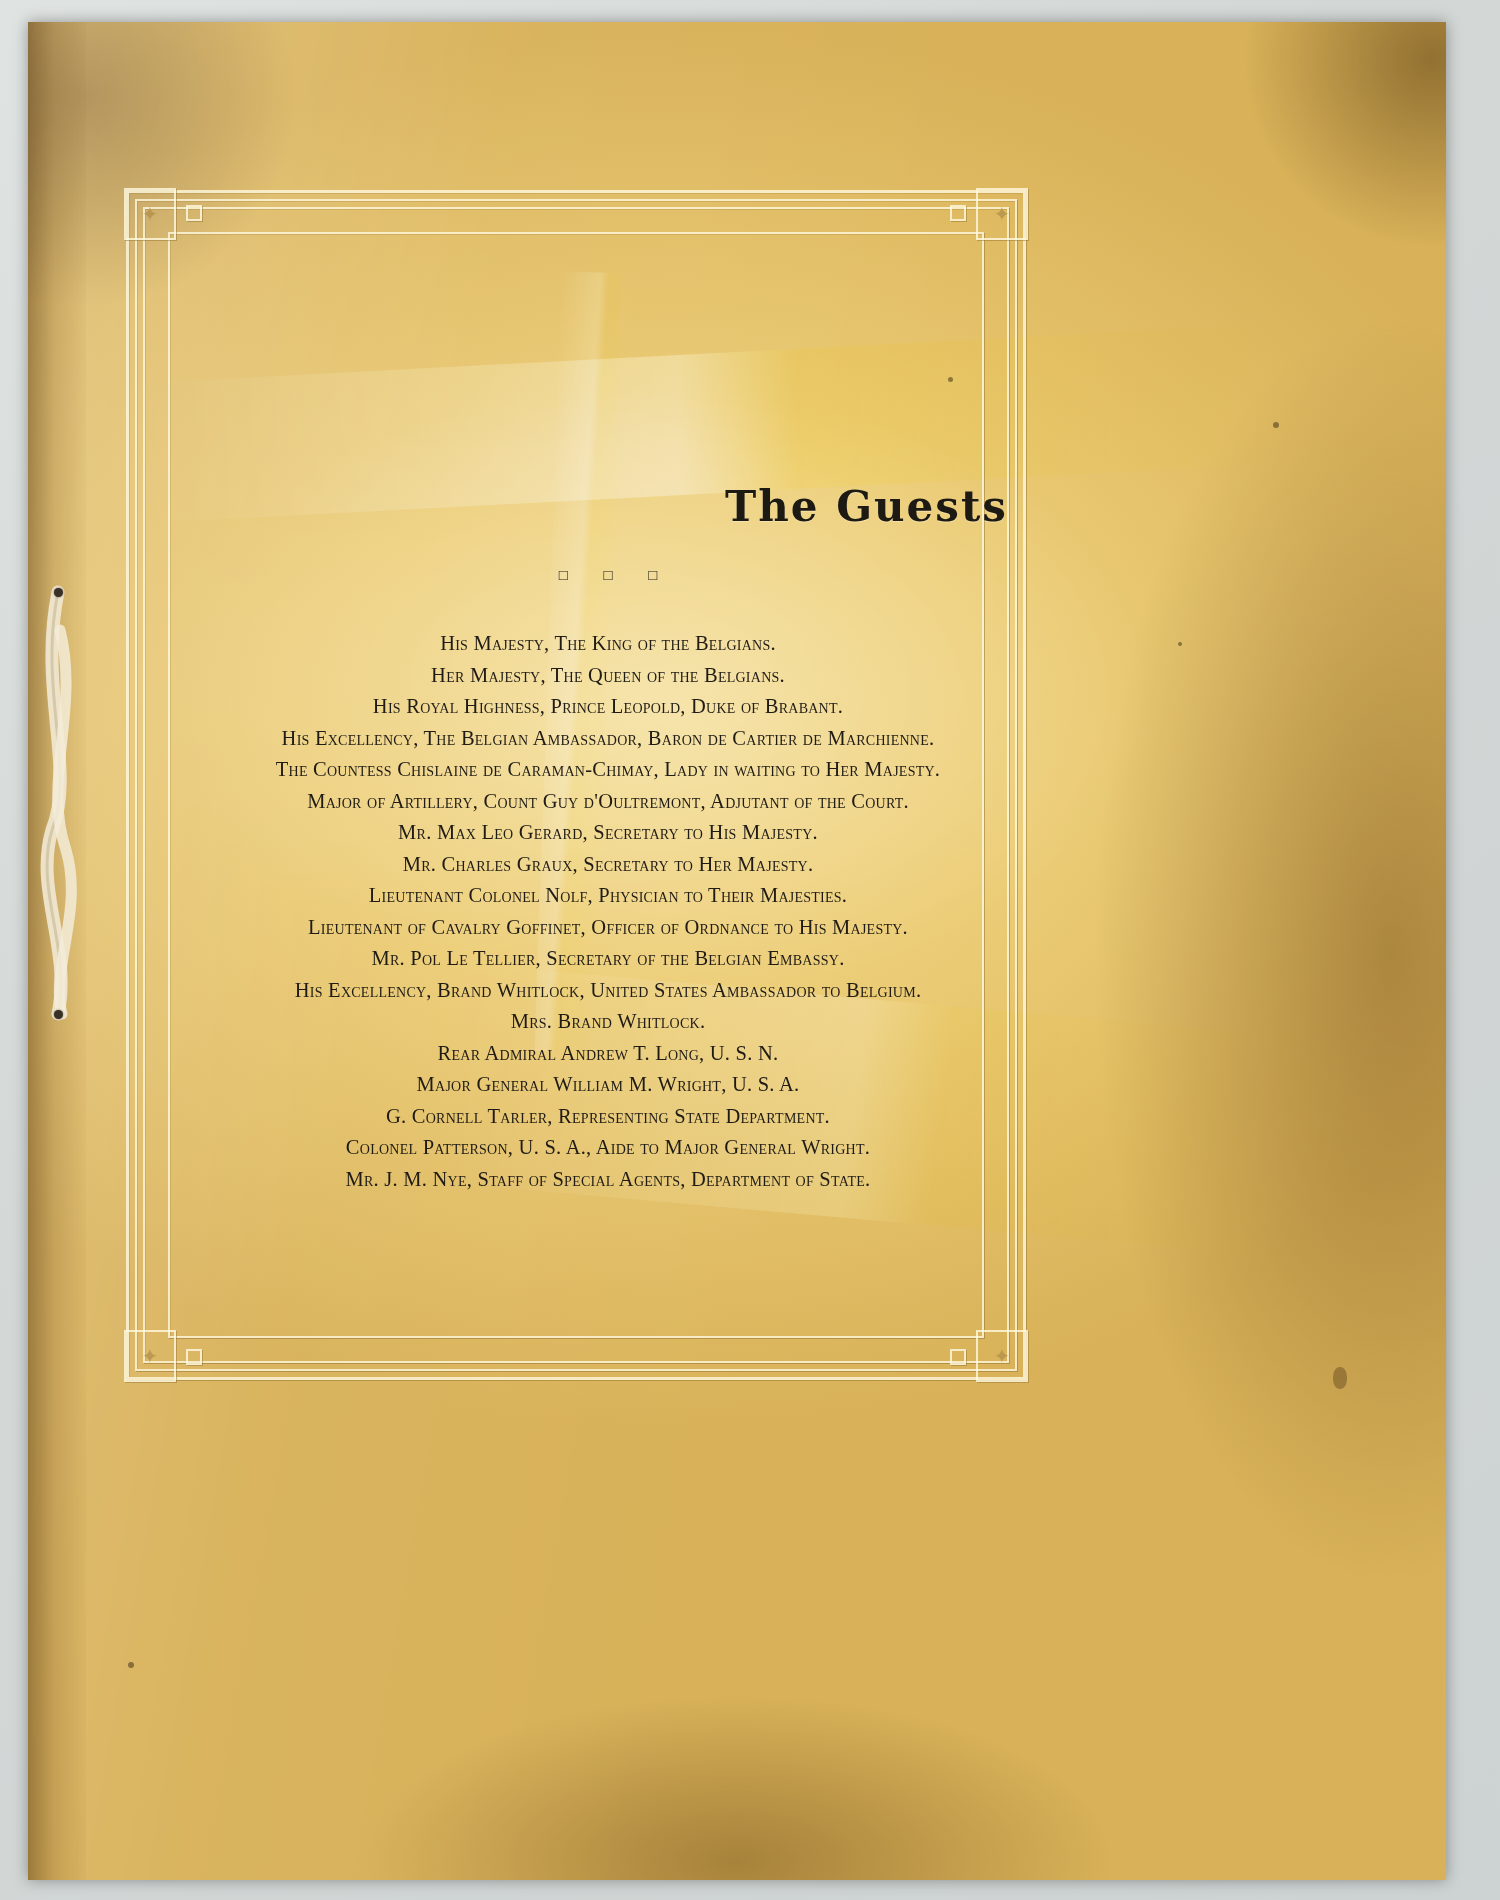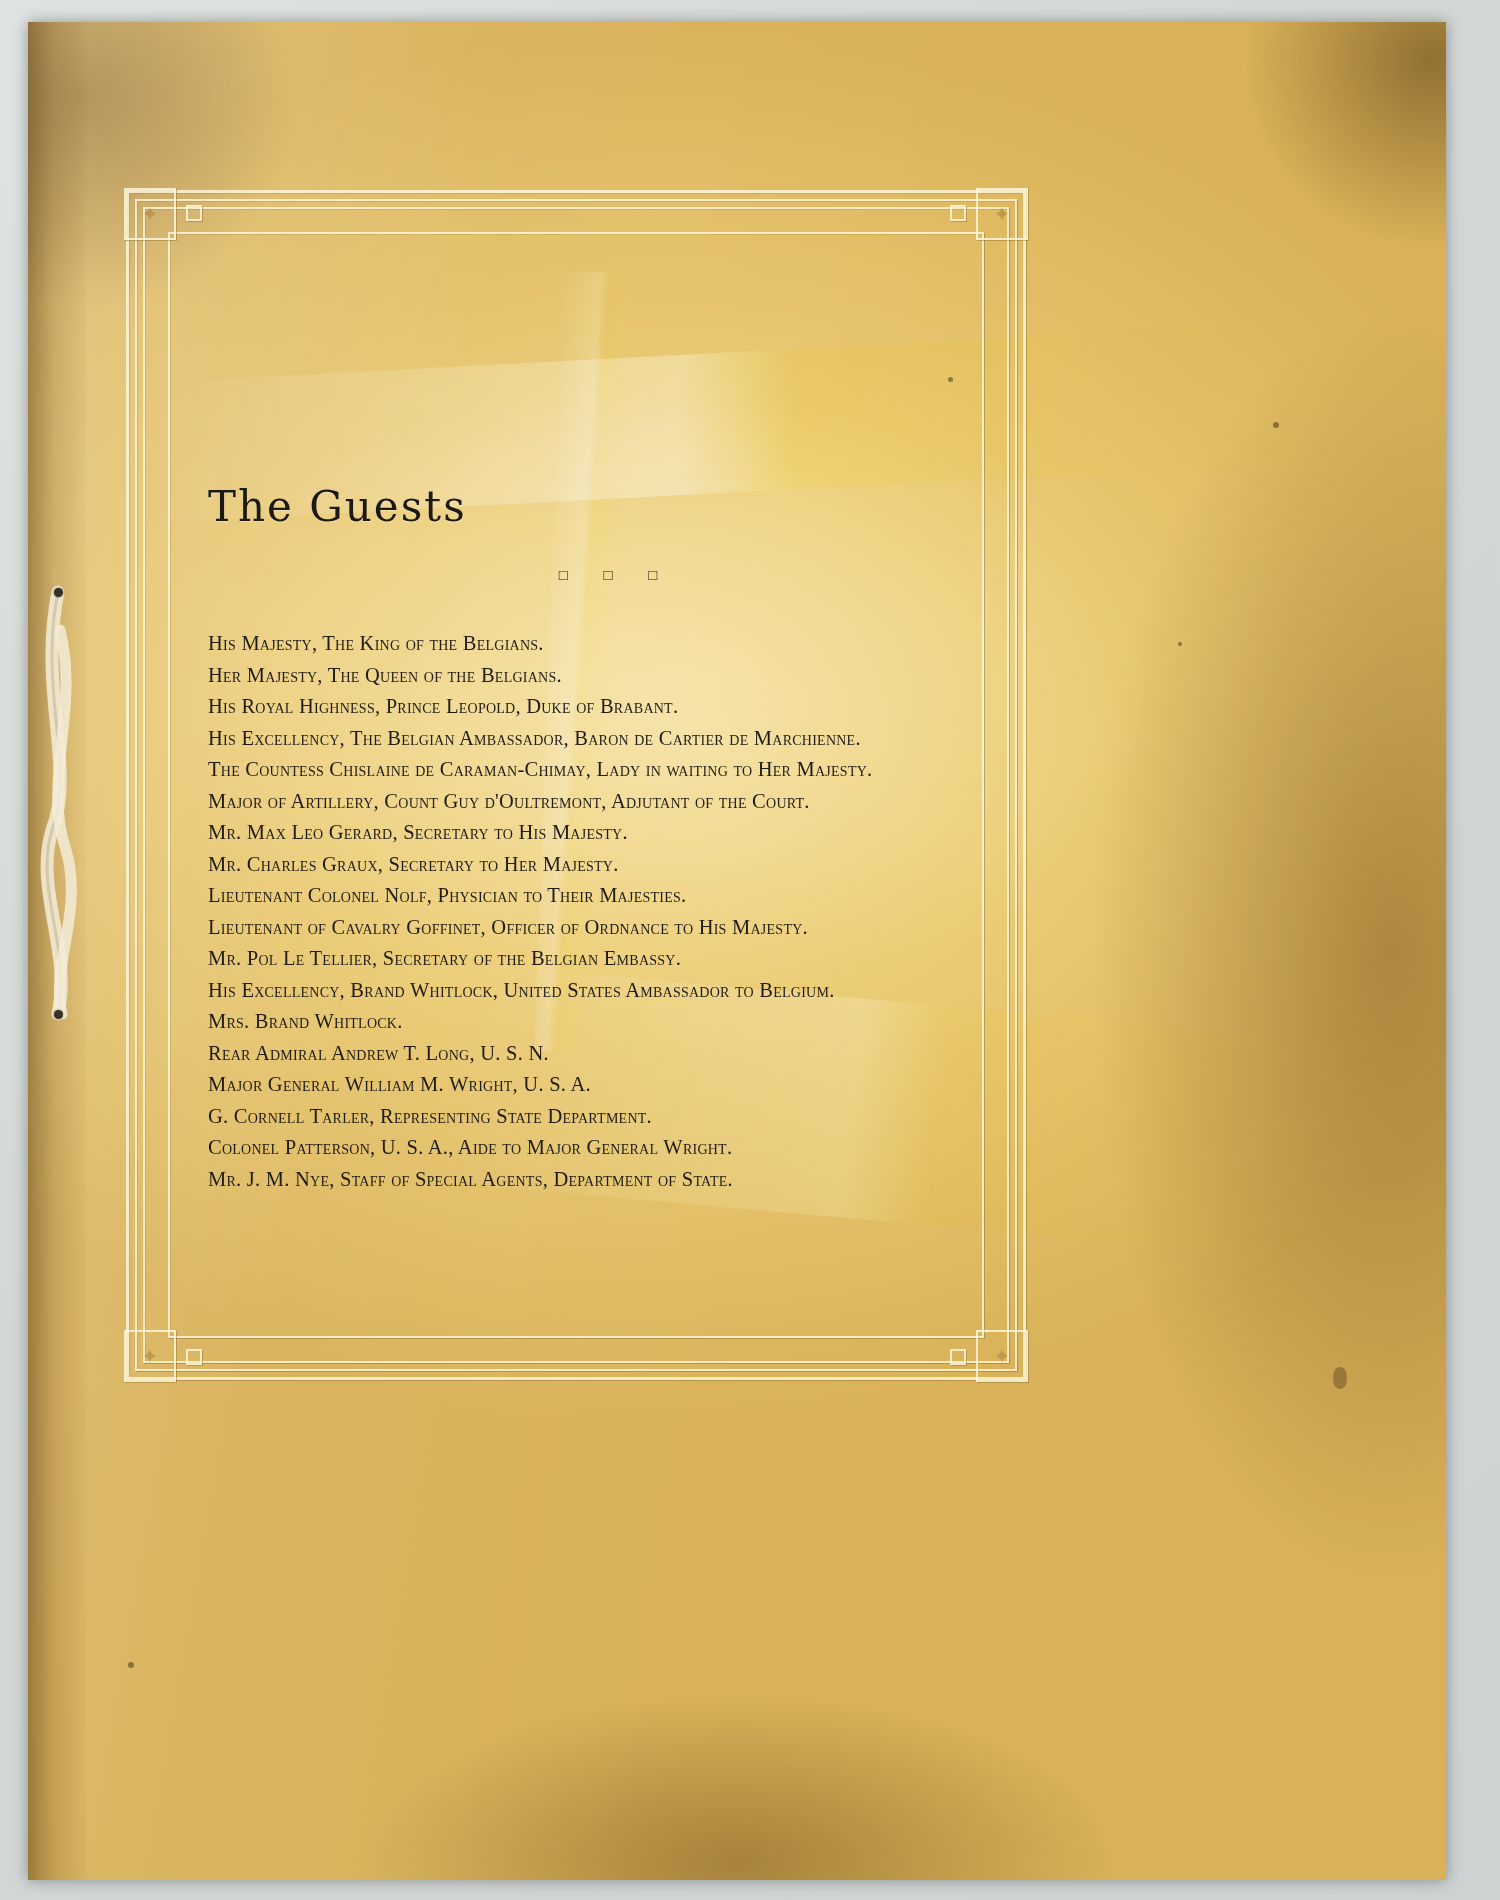--- a/index.html
+++ b/index.html
@@ -145,23 +145,23 @@
   .corner-sq.s-br { right: 60px; bottom: 15px; }
 
   
   #content {
     position: absolute;
     left: 180px;
     top: 460px;
     width: 800px;
   }
   #title {
-    text-align: left;
+    text-align: right;
     font-family: "DejaVu Serif", serif;
-    font-weight: 400;
+    font-weight: 700;
     font-size: 42px;
     letter-spacing: 2px;
     color: #1d1a14;
     text-shadow: 0 1px 0 rgba(255,245,210,.45);
     margin: 0 0 0 0;
   }
   #ornament {
     margin-top: 36px;
     text-align: center;
     color: #23201a;
@@ -175,20 +175,21 @@
     list-style: none;
   }
   #guest-list li {
     font-family: "Liberation Serif", serif;
     font-variant: small-caps;
     font-size: 20.5px;
     line-height: 31.5px;
     letter-spacing: .25px;
     color: #201c15;
     white-space: nowrap;
+    text-align: center;
   }
 
   
   .speck {
     position: absolute;
     background: rgba(70,52,24,.55);
     border-radius: 50%;
     pointer-events: none;
   }
 </style>

